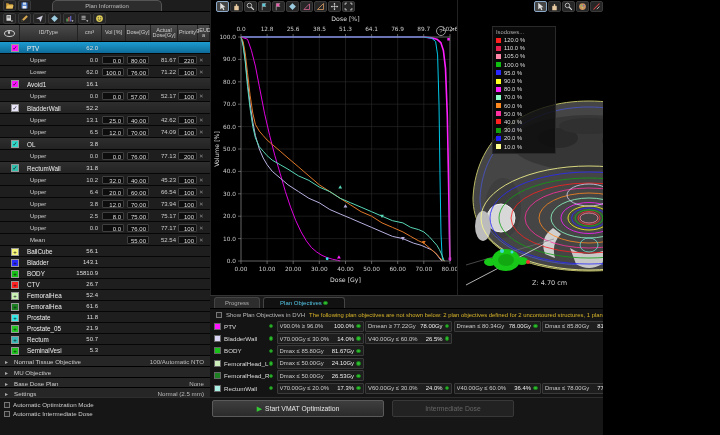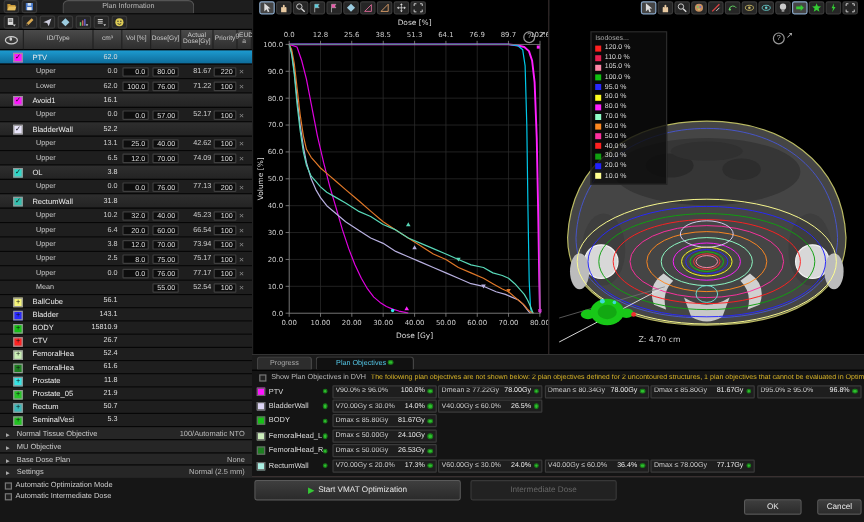--- a/index.html
+++ b/index.html
@@ -1,17 +1,17 @@
 <!DOCTYPE html>
 <html><head>
 <meta charset="utf-8">
 <style>
   html,body{margin:0;padding:0;background:#000;}
-  #app{position:relative;width:720px;height:435px;background:#fca5a5;overflow:hidden;
-       font-family:"Liberation Sans",sans-serif;color:#ddd;-webkit-font-smoothing:antialiased;}
+  #app{position:relative;width:587px;height:435px;background:#0f172a;overflow:hidden;
+       font-family:"Liberation Sans",sans-serif;color:#ddd;padding-left:16px;-webkit-font-smoothing:antialiased;}
   
   #left-panel{position:absolute;left:0;top:0;width:210px;height:397px;background:#141414;}
   #lp-row1{position:relative;height:11px;background:#1d1d1d;border-bottom:1px solid #000;}
   #lp-row1 .tbtn{position:absolute;top:0;}
   .tab-plan{position:absolute;left:52px;top:0;width:108px;height:10px;background:#2d2d2d;
             border:1px solid #555;border-bottom:none;border-radius:5px 5px 0 0;
             font-size:6px;line-height:10px;text-align:center;color:#bbb;}
   #lp-row2{position:relative;height:12px;background:#212121;border-bottom:1px solid #000;padding-left:3px;display:flex;align-items:center;gap:2px;}
   .tbtn{display:inline-flex;width:13px;height:11px;align-items:center;justify-content:center;
         background:#262626;border:1px solid #3a3a3a;border-radius:2px;box-sizing:border-box;}

